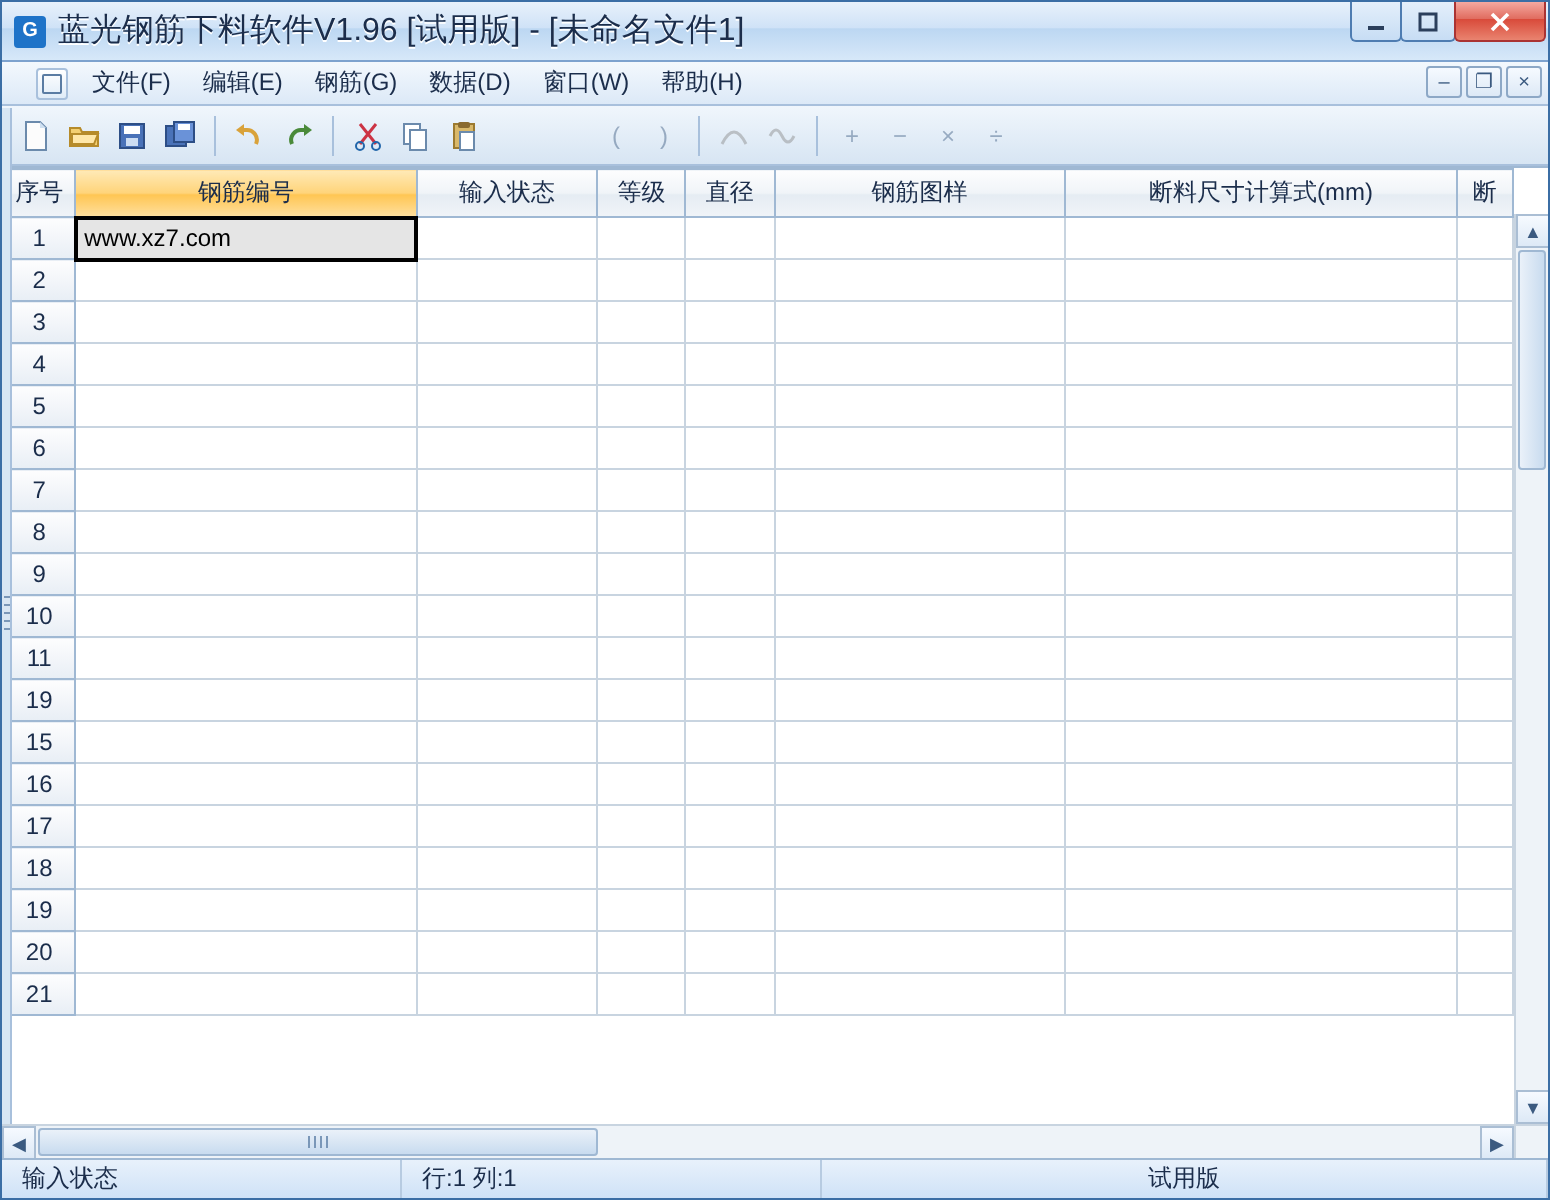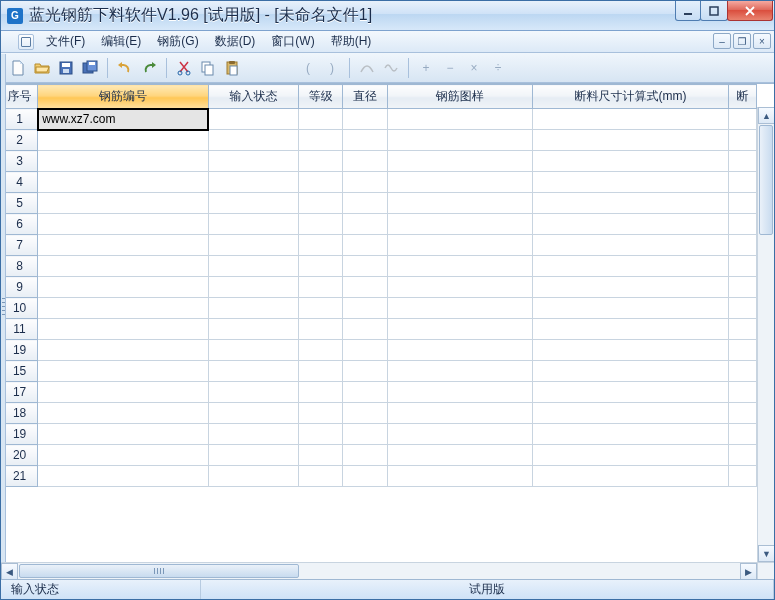--- a/index.html
+++ b/index.html
@@ -324,20 +324,30 @@
               <td class="rowhead">15</td>
               <td></td>
               <td></td>
               <td></td>
               <td></td>
               <td></td>
               <td></td>
               <td></td>
             </tr>
             <tr>
+              <td class="rowhead">16</td>
+              <td></td>
+              <td></td>
+              <td></td>
+              <td></td>
+              <td></td>
+              <td></td>
+              <td></td>
+            </tr>
+            <tr>
               <td class="rowhead">17</td>
               <td></td>
               <td></td>
               <td></td>
               <td></td>
               <td></td>
               <td></td>
               <td></td>
             </tr>
             <tr>
@@ -391,17 +401,18 @@
         <div class="btn lf">◀</div>
         <div class="hthumb"></div>
         <div class="btn rt">▶</div>
       </div>
       <div class="corner"></div>
     </div>
   </div>
 
   <div class="statusbar">
     <div class="status-cell" style="width:200px">输入状态</div>
+    <div class="status-cell" style="width:210px">行:1 列:1</div>
     <div class="status-cell wide">
         <span style="margin:0 auto">试用版</span>
       </div>
   </div>
 </div>
 
 </body></html>

